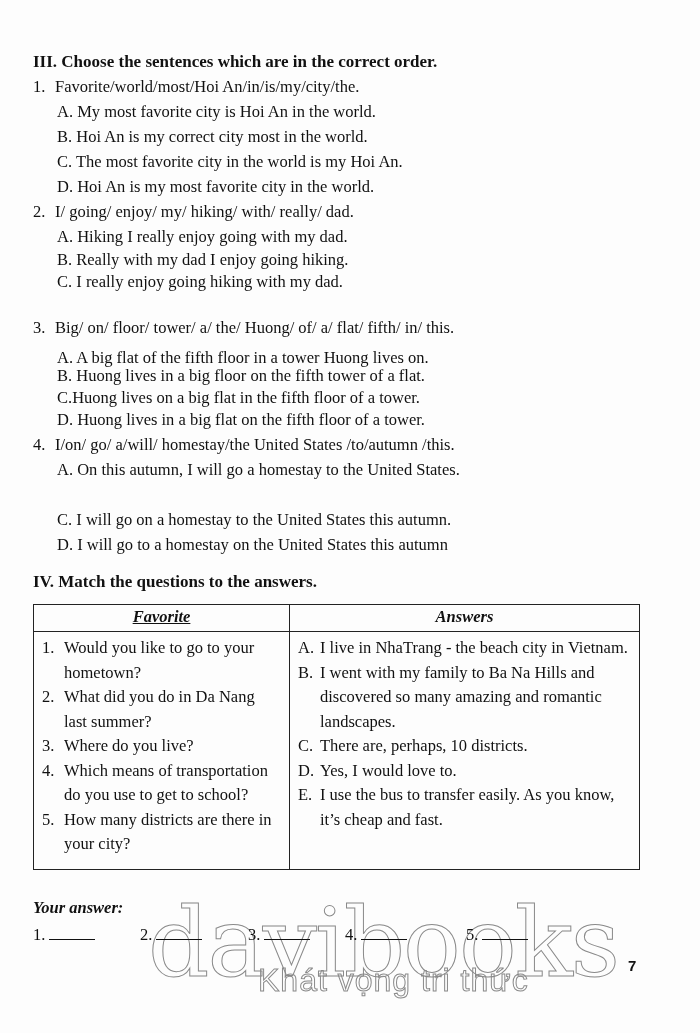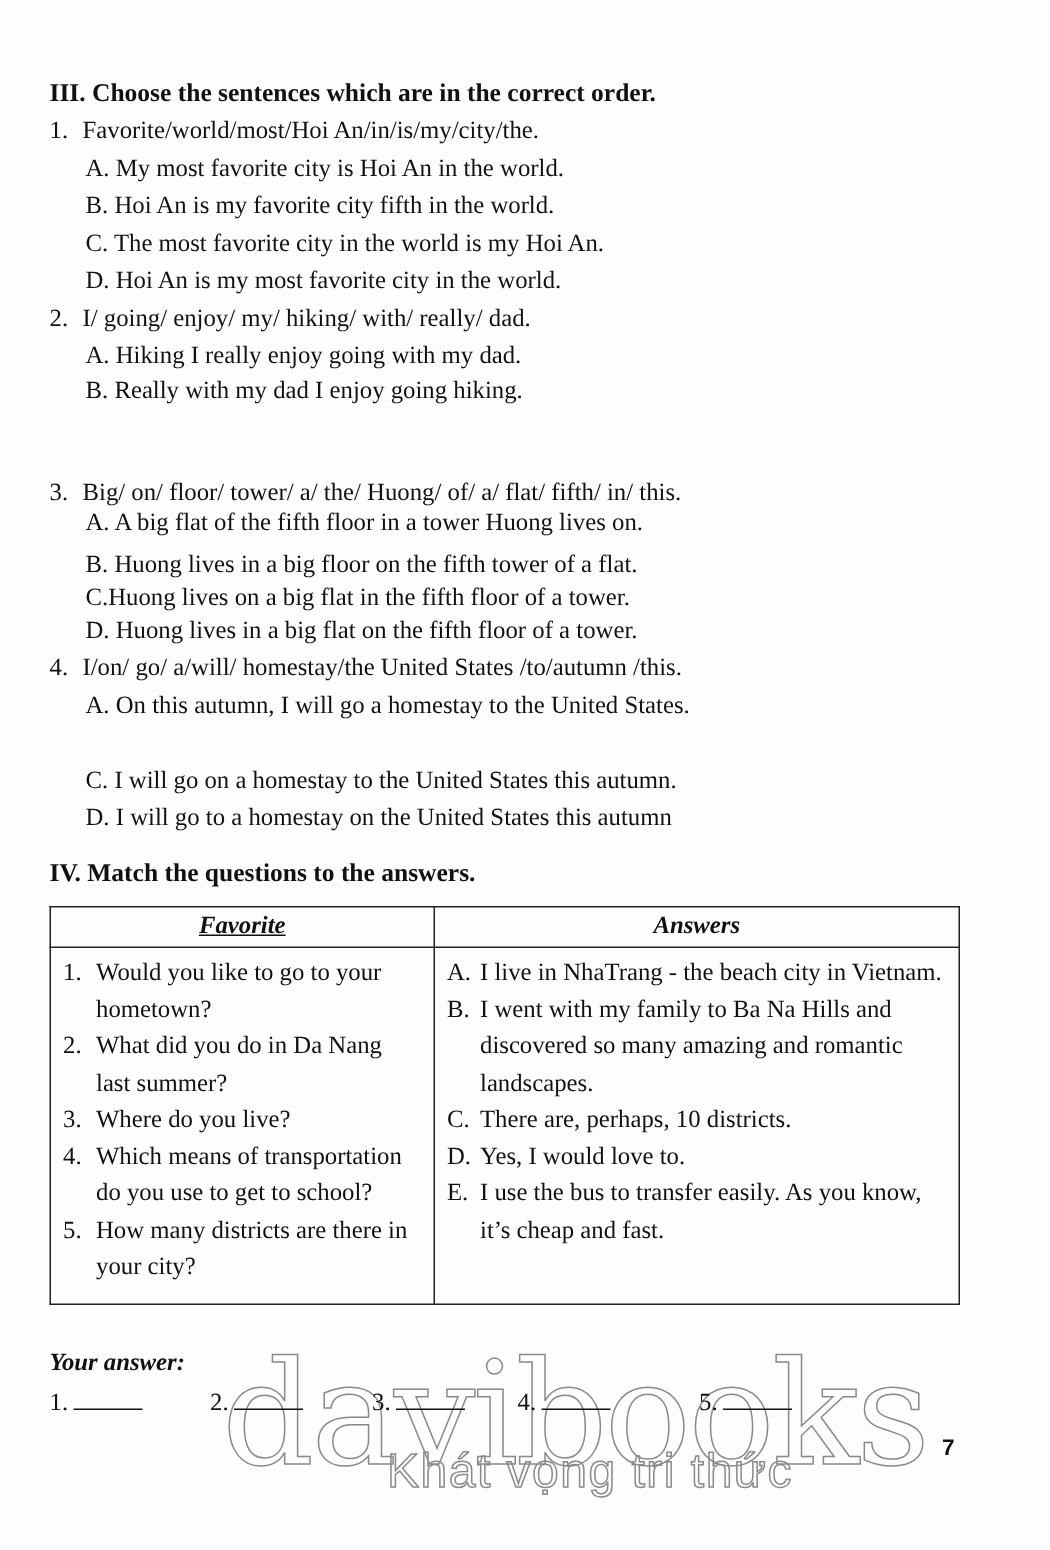--- a/index.html
+++ b/index.html
@@ -45,30 +45,31 @@
 </style>
 </head>
 <body>
 
 <div class="page">
 
   <div class="heading" style="left:33px; top:52px;">III. Choose the sentences which are in the correct order.</div>
 
   <div class="line" style="left:33px; top:77px;"><span class="num">1.</span><span>Favorite/world/most/Hoi An/in/is/my/city/the.</span></div>
   <div class="line" style="left:57px; top:102px;">A. My most favorite city is Hoi An in the world.</div>
-  <div class="line" style="left:57px; top:127px;">B. Hoi An is my favorite city fifth in the world.</div>
+  <div class="line" style="left:57px; top:127px;">B. Hoi An is my correct city most in the world.</div>
   <div class="line" style="left:57px; top:152px;">C. The most favorite city in the world is my Hoi An.</div>
   <div class="line" style="left:57px; top:177px;">D. Hoi An is my most favorite city in the world.</div>
 
   <div class="line" style="left:33px; top:202px;"><span class="num">2.</span><span>I/ going/ enjoy/ my/ hiking/ with/ really/ dad.</span></div>
   <div class="line" style="left:57px; top:227px;">A. Hiking I really enjoy going with my dad.</div>
   <div class="line" style="left:57px; top:250px;">B. Really with my dad I enjoy going hiking.</div>
+  <div class="line" style="left:57px; top:272px;">C. I really enjoy going hiking with my dad.</div>
 
   <div class="line" style="left:33px; top:318px;"><span class="num">3.</span><span>Big/ on/ floor/ tower/ a/ the/ Huong/ of/ a/ flat/ fifth/ in/ this.</span></div>
-  <div class="line" style="left:57px; top:338px;text-align:center;">A. A big flat of the fifth floor in a tower Huong lives on.</div>
+  <div class="line" style="left:57px; top:348px;text-align:center;">A. A big flat of the fifth floor in a tower Huong lives on.</div>
   <div class="line" style="left:57px; top:366px;">B. Huong lives in a big floor on the fifth tower of a flat.</div>
   <div class="line" style="left:57px; top:388px;">C.Huong lives on a big flat in the fifth floor of a tower.</div>
   <div class="line" style="left:57px; top:410px;">D. Huong lives in a big flat on the fifth floor of a tower.</div>
 
   <div class="line" style="left:33px; top:435px;"><span class="num">4.</span><span>I/on/ go/ a/will/ homestay/the United States /to/autumn /this.</span></div>
   <div class="line" style="left:57px; top:460px;">A. On this autumn, I will go a homestay to the United States.</div>
   <div class="line" style="left:57px; top:510px;">C. I will go on a homestay to the United States this autumn.</div>
   <div class="line" style="left:57px; top:535px;">D. I will go to a homestay on the United States this autumn</div>
 
   <div class="heading" style="left:33px; top:572px;">IV. Match the questions to the answers.</div>

